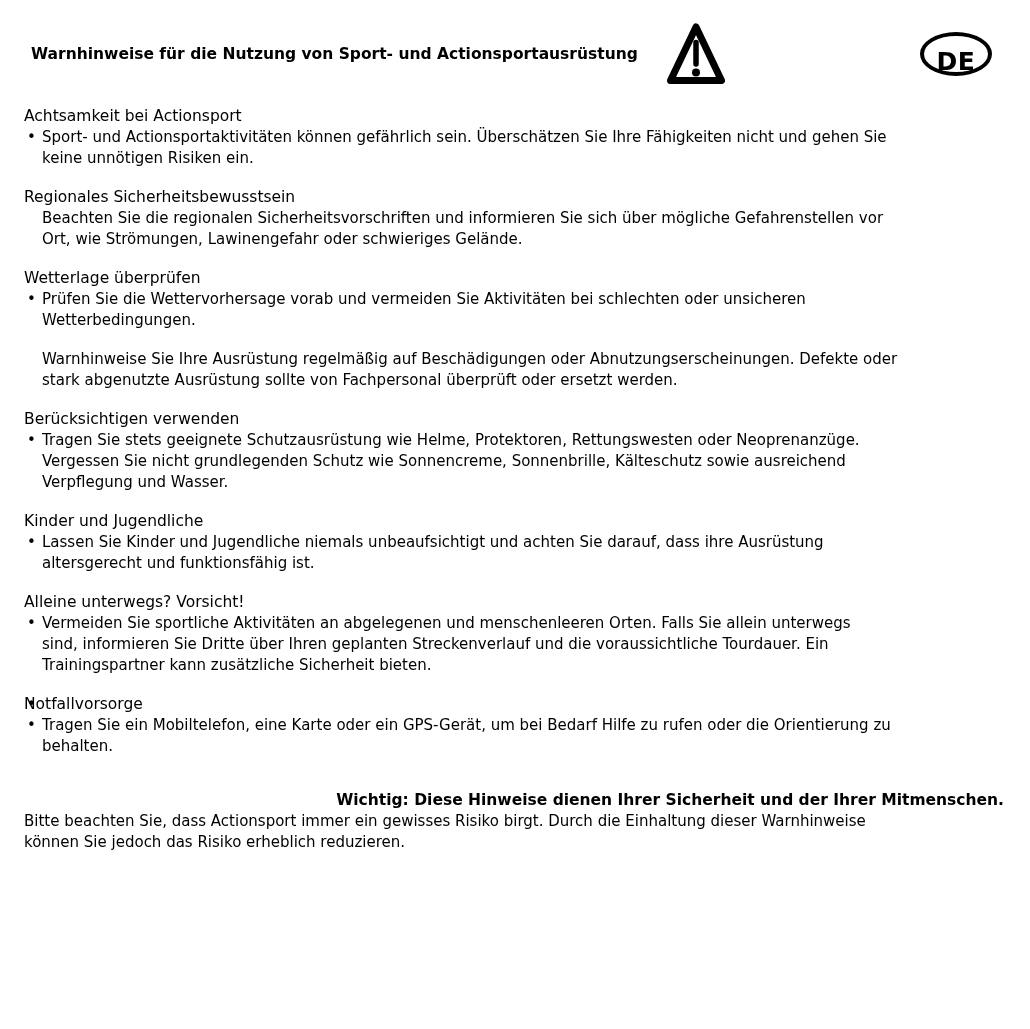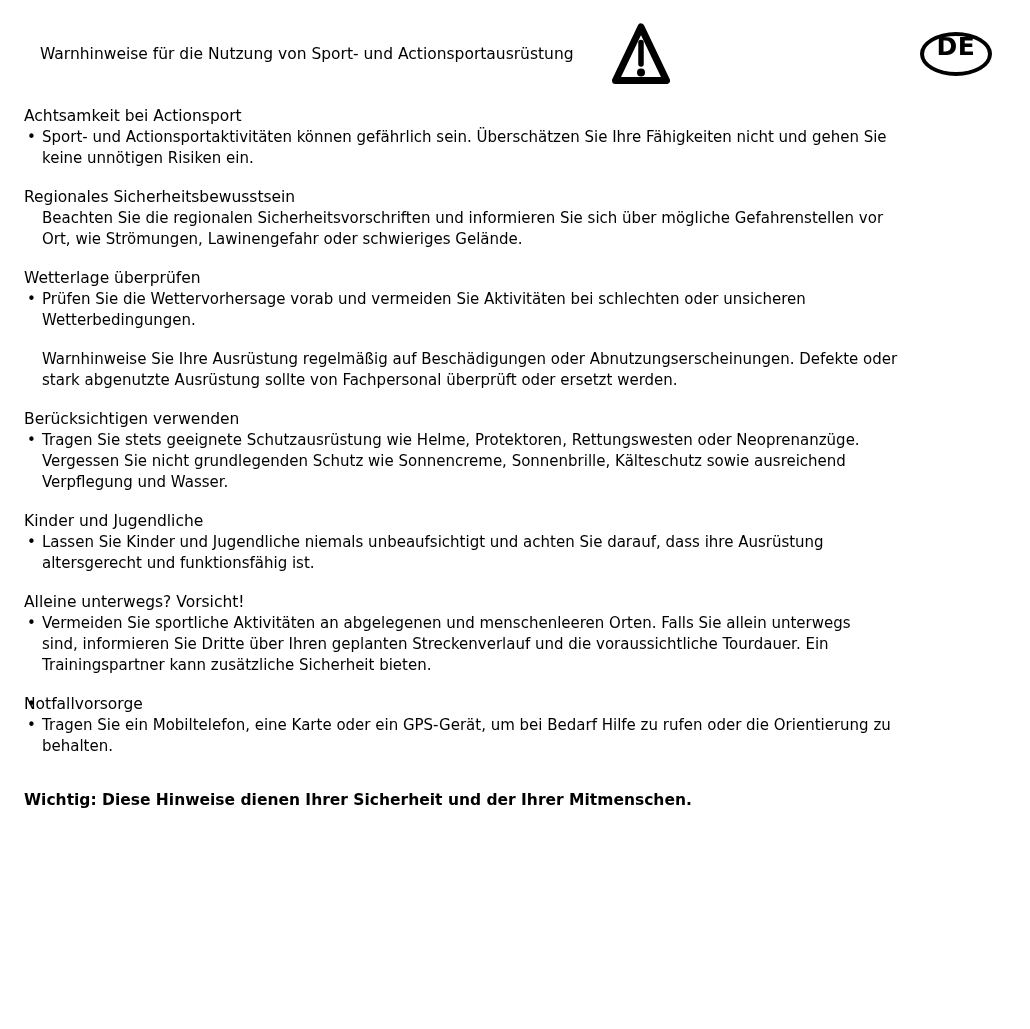--- a/index.html
+++ b/index.html
@@ -16,35 +16,35 @@
     overflow: hidden;
   }
   header.page-header {
     display: flex;
     align-items: center;
     height: 64px;
     margin-bottom: 20px;
   }
   h1.page-title {
     font-size: 15.5px;
-    font-weight: normal;
-    margin: 16px;
+    font-weight: bold;
+    margin: 7px;
     white-space: nowrap;
   }
   .tri-wrap { margin-left: 22px; flex: none; display: flex; align-items: center; }
   .spacer { flex: 1; }
   .lang-badge {
     flex: none;
     width: 72px;
     height: 44px;
     box-sizing: border-box;
     border: 4px solid #000000;
     border-radius: 50%;
     display: flex;
-    align-items: flex-start;
+    align-items: flex-end;
     justify-content: center;
     font-weight: bold;
     font-size: 25px;
     letter-spacing: 0.5px;
     margin-right: 12px;
   }
   section.sec { margin: 0 0 18px 0; }
   h2.sec-heading {
     font-size: 15.5px;
     font-weight: normal;
@@ -56,21 +56,21 @@
     padding-left: 18px;
     white-space: pre-line;
   }
   .item .bullet {
     position: absolute;
     left: 3px;
     top: 0;
   }
   footer.page-footer { margin-top: 33px; }
   footer.page-footer p { margin: 0; white-space: pre-line; }
-  footer.page-footer .footer-heading { font-weight: bold; font-size: 15.5px; }
+  footer.page-footer .footer-heading { font-weight: bold; font-size: 15.5px; text-align: right; }
 </style>
 </head>
 <body>
 
 <header class="page-header">
   <h1 class="page-title">Warnhinweise für die Nutzung von Sport- und Actionsportausrüstung</h1>
   <span class="tri-wrap">
     <svg width="58" height="64" viewBox="0 0 58 64" aria-hidden="true">
       <path d="M29 5 L54.5 58.5 L3.5 58.5 Z" fill="none" stroke="#000" stroke-width="7" stroke-linejoin="round"></path>
       <path d="M29 20.5 L29 42" stroke="#000" stroke-width="5.5" stroke-linecap="round"></path>
@@ -125,13 +125,15 @@
     </section>
     <section class="sec">
     <h2 class="sec-heading">Notfallvorsorge</h2>
   <div class="item"><span class="bullet">•</span><span>Tragen Sie ein Mobiltelefon, eine Karte oder ein GPS-Gerät, um bei Bedarf Hilfe zu rufen oder die Orientierung zu
 behalten.</span></div>
     </section>
   </main>
 
 <footer class="page-footer">
   <p class="footer-heading">Wichtig: Diese Hinweise dienen Ihrer Sicherheit und der Ihrer Mitmenschen.</p>
+  <p class="footer-text">Bitte beachten Sie, dass Actionsport immer ein gewisses Risiko birgt. Durch die Einhaltung dieser Warnhinweise
+können Sie jedoch das Risiko erheblich reduzieren.</p>
 </footer>
 
 </body></html>

